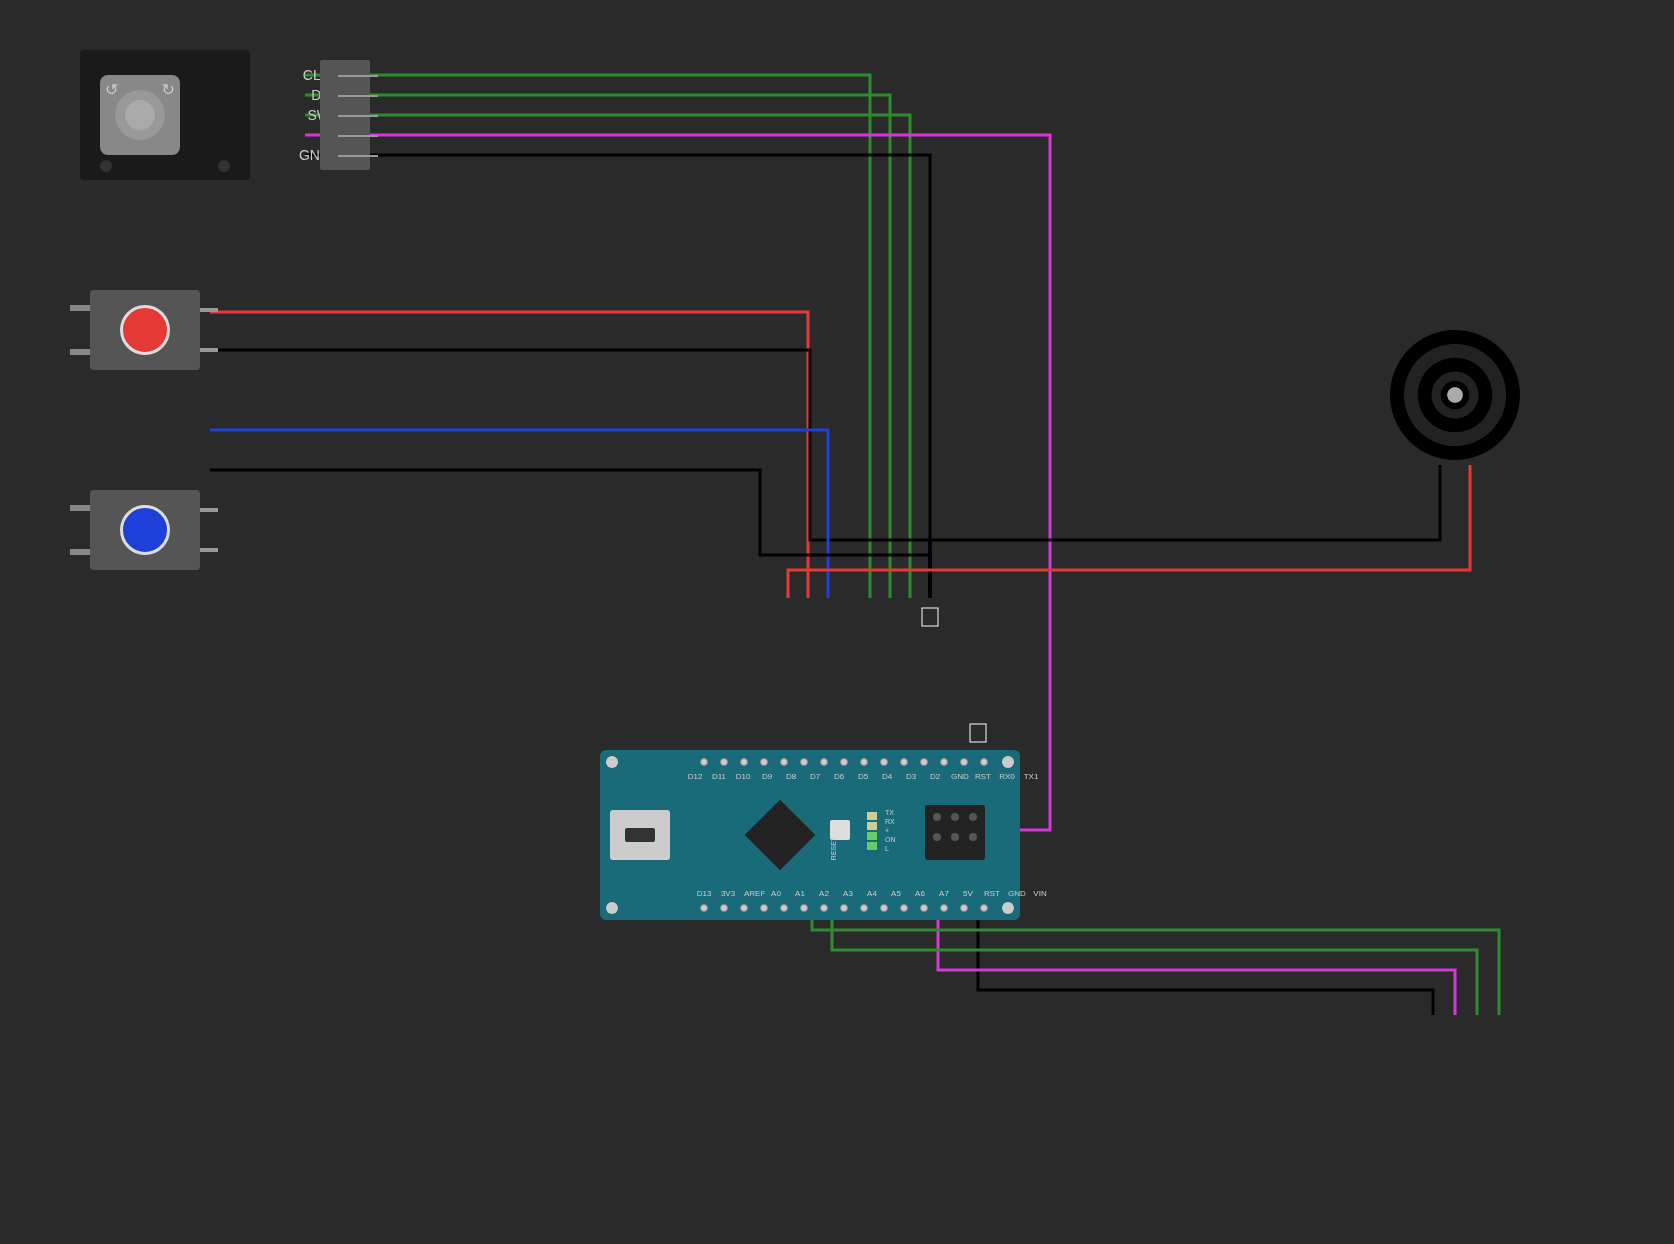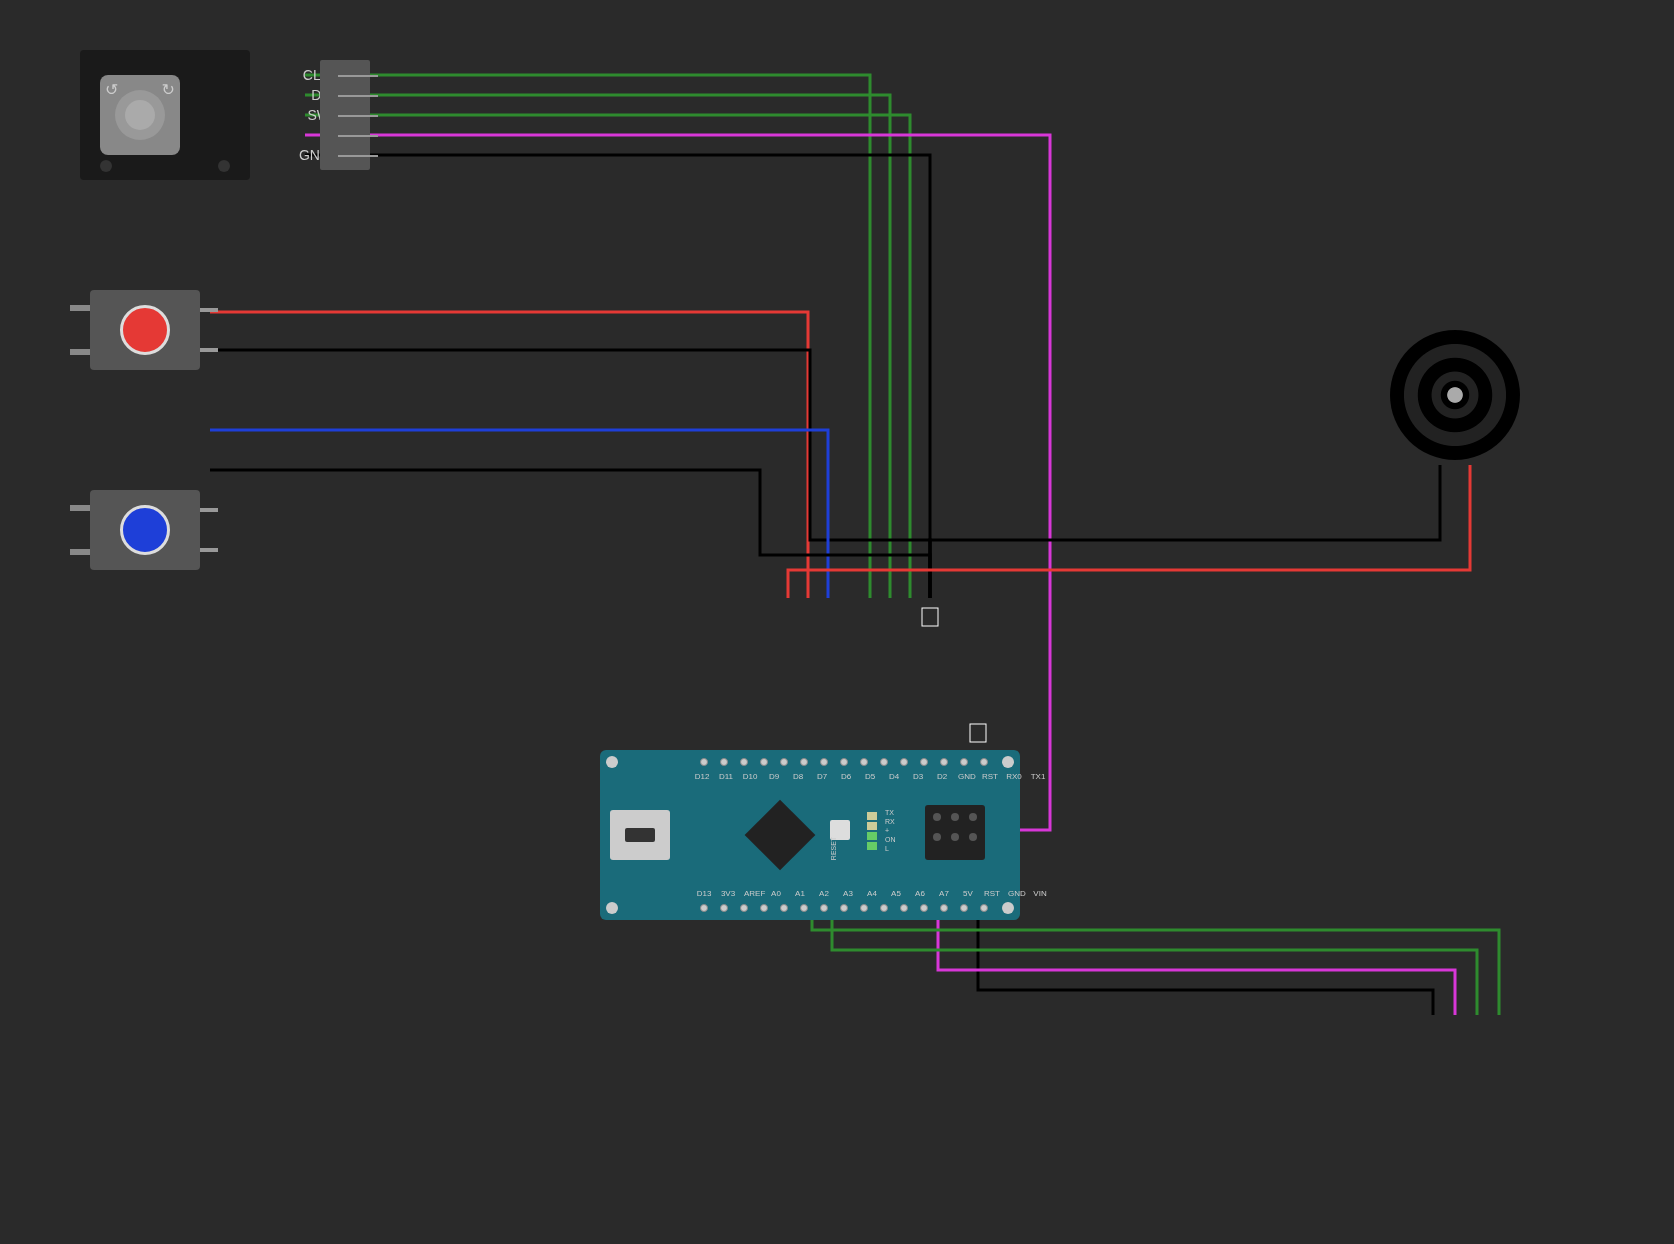--- a/index.html
+++ b/index.html
@@ -175,21 +175,21 @@
         <div class="pin-hole"></div>
         <div class="pin-hole"></div>
         <div class="pin-hole"></div>
         <div class="pin-hole"></div>
     <div class="pin-hole"></div>
         <div class="pin-hole"></div>
         <div class="pin-hole"></div>
         <div class="pin-hole"></div>
         <div class="pin-hole"></div>
   </div>
-  <div class="pin-labels" style="left:94px;top:22px">
+  <div class="pin-labels" style="left:87px;top:22px">
     <span class="pin-label">D12</span>
         <span class="pin-label">D11</span>
     <span class="pin-label">D10</span>
         <span class="pin-label">D9</span>
     <span class="pin-label">D8</span>
         <span class="pin-label">D7</span>
     <span class="pin-label">D6</span>
         <span class="pin-label">D5</span>
     <span class="pin-label">D4</span>
         <span class="pin-label">D3</span>

